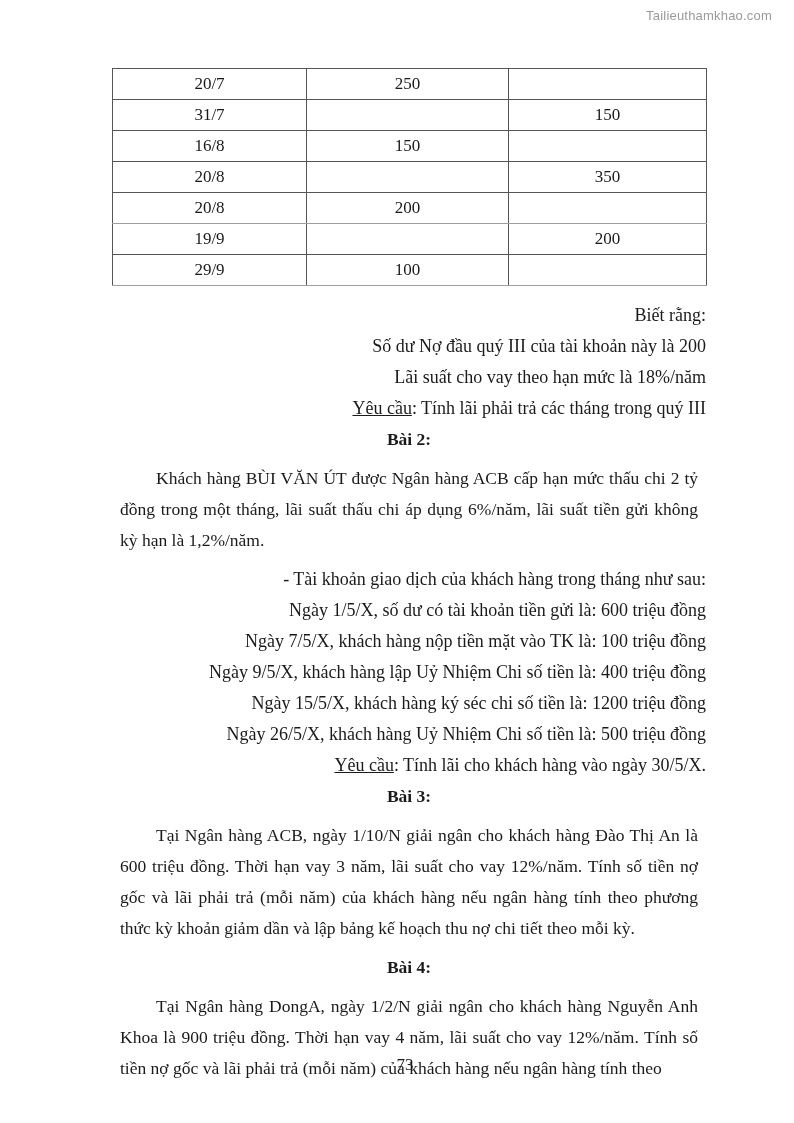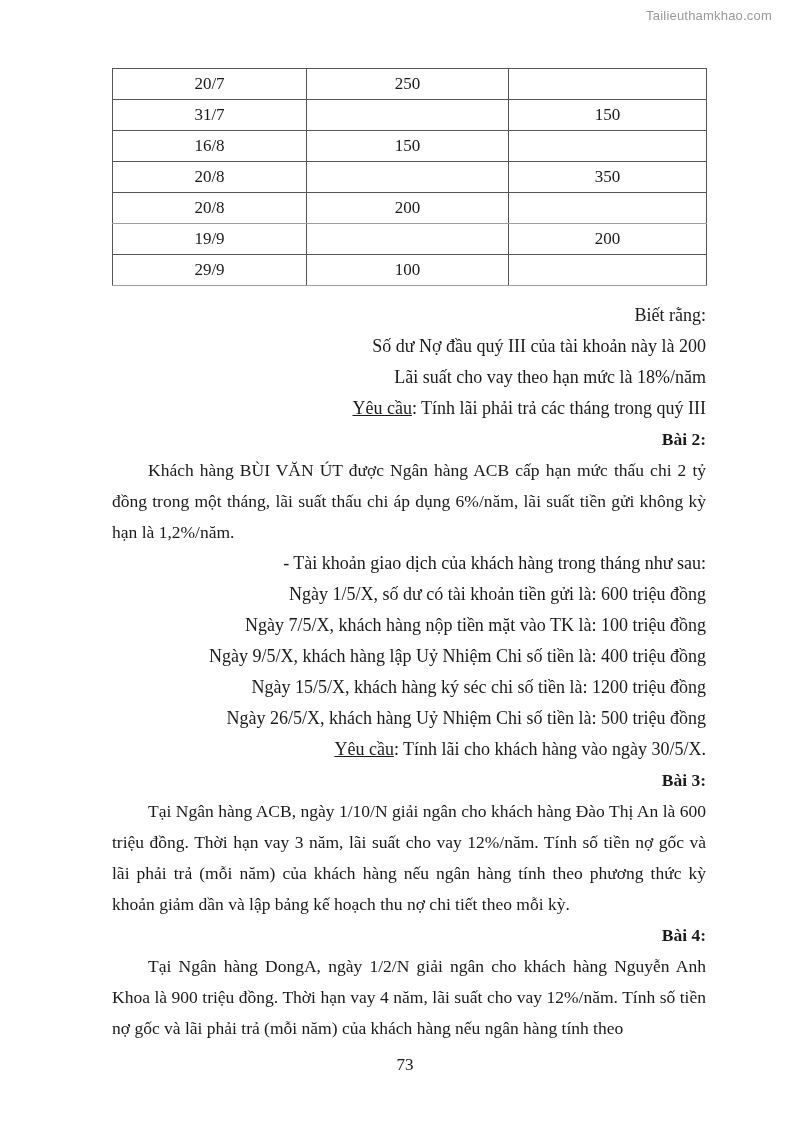--- a/index.html
+++ b/index.html
@@ -85,37 +85,37 @@
     margin: 0 0 0 0;
     padding: 0;
     font-size: 18px;
     line-height: 31px;
     text-indent: 36px;
     text-align: right;
     white-space: nowrap;
   }
 
   p.para {
-    margin: 0;
+    margin: 8px;
     padding: 0;
     font-size: 17.5px;
     line-height: 31px;
     text-indent: 36px;
     text-align: justify;
     text-justify: inter-word;
   }
 
   p.heading {
     margin: 0;
     padding: 0;
     font-size: 17.5px;
     line-height: 31px;
     font-weight: bold;
     text-indent: 0;
-    text-align: right;
+    text-align: center;
   }
 
   .u { text-decoration: underline; }
 
   
   .page-number {
     position: absolute;
     left: 16px;
     right: 0;
     top: 1055px;

